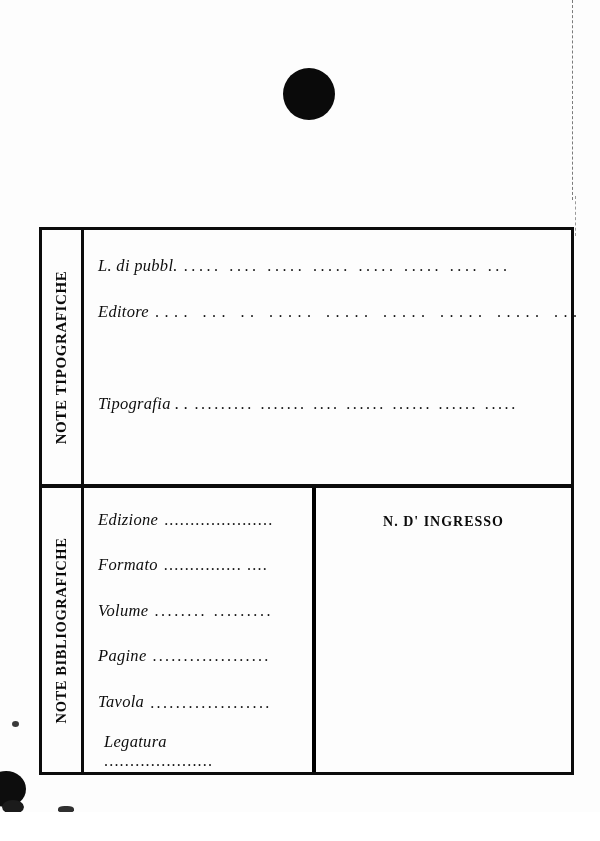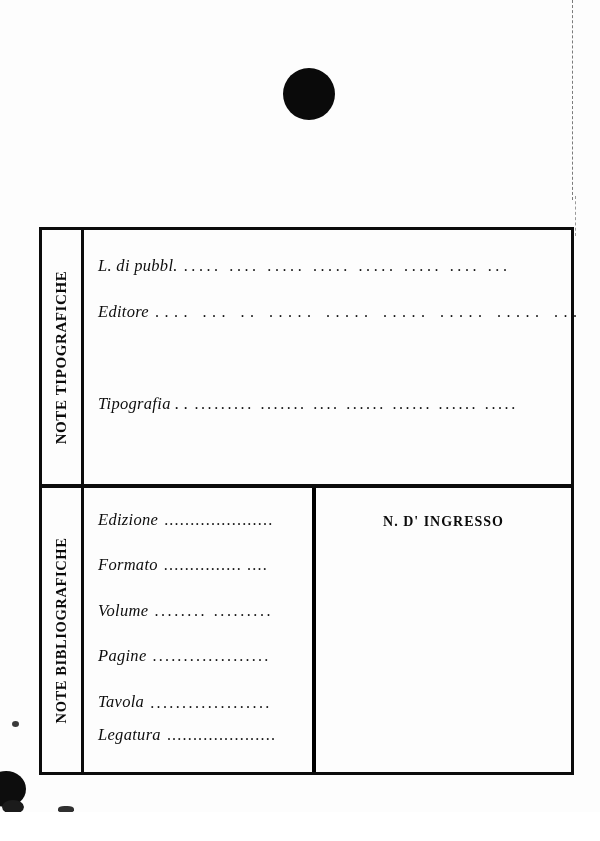--- a/index.html
+++ b/index.html
@@ -192,21 +192,21 @@
   #biblio-right {
     flex: 1 1 auto;
     position: relative;
   }
 
   #row-edizione { top: 22px; }
   #row-formato  { top: 67px; }
   #row-volume   { top: 113px; text-align: right; }
   #row-pagine   { top: 158px; }
   #row-tavola   { top: 204px; align-items: flex-end; }
-  #row-legatura { top: 237px; }
+  #row-legatura { top: 244px; flex-direction: column; }
 
   #biblio-left .dots { letter-spacing: 1.2px; }
   #row-volume .dots  { letter-spacing: 2.6px; }
   #row-pagine .dots  { letter-spacing: 2.2px; }
   #row-tavola .dots  { letter-spacing: 2.4px; }
 
   #ingresso-title {
     position: absolute;
     left: 0;
     right: 0;

